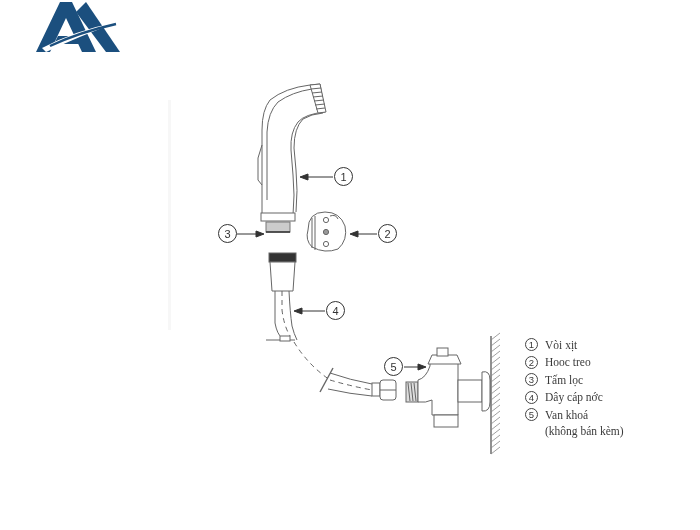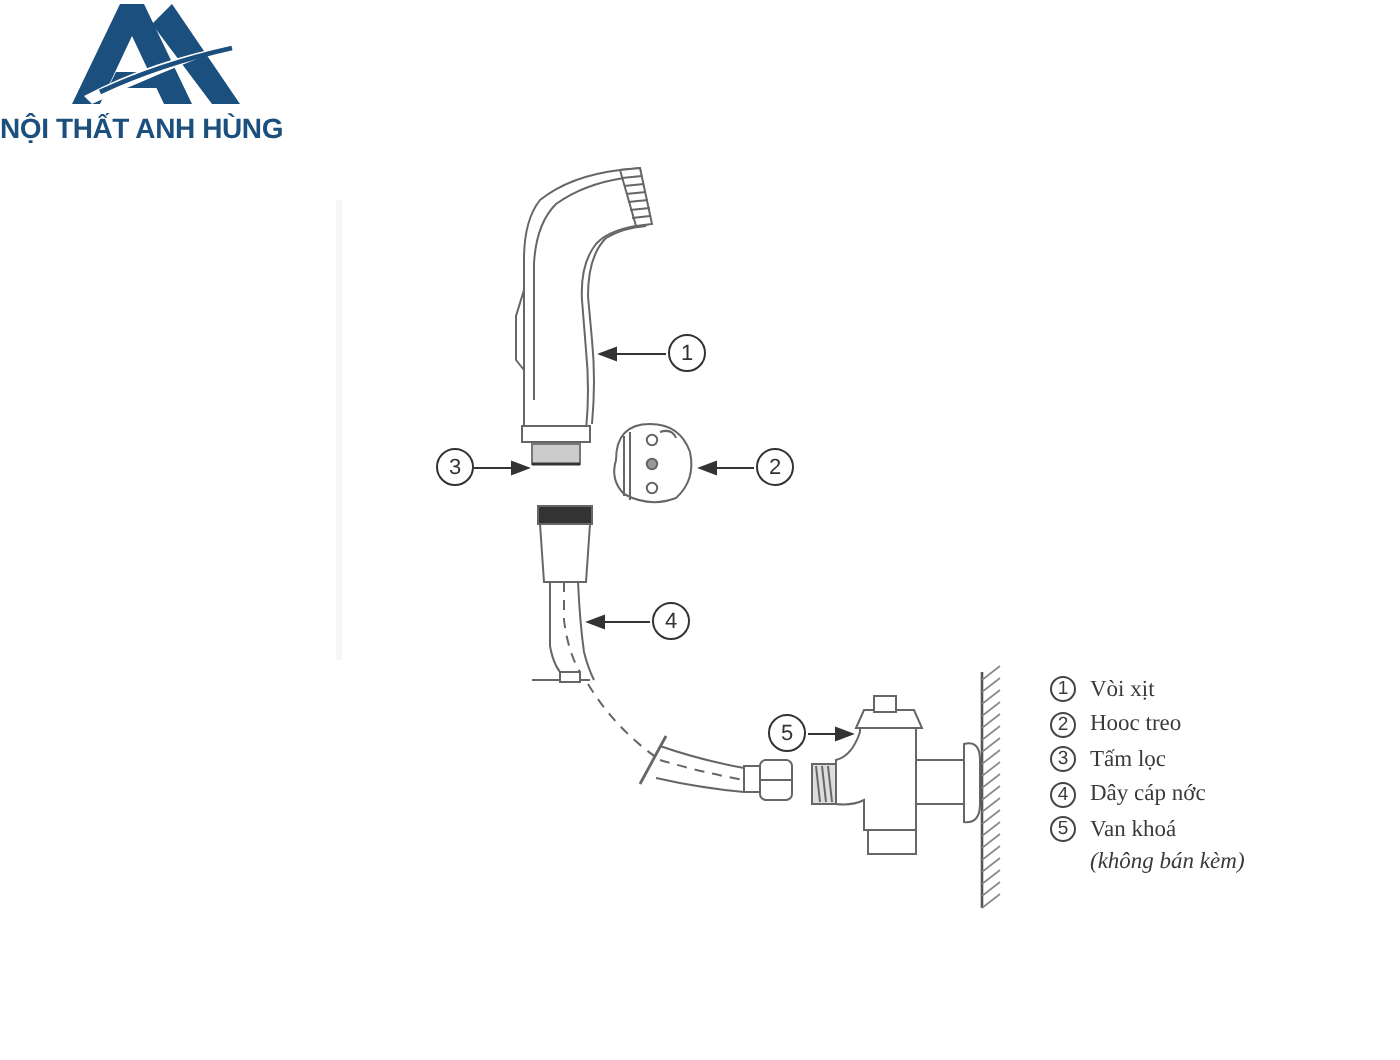--- a/index.html
+++ b/index.html
@@ -10,41 +10,40 @@
     .logo-text { position: absolute; left: 0; top: 56px; font-family: "Liberation Sans", sans-serif;
                  font-weight: bold; font-size: 14px; letter-spacing: -0.2px; white-space: nowrap; }
     .diagram { position: absolute; left: 0; top: 0; width: 700px; height: 530px; }
     .scan-edge { position: absolute; left: 168px; top: 100px; width: 3px; height: 230px; background: #f7f7f7; }
     .legend { position: absolute; left: 525px; top: 336px; font-family: "Liberation Serif", serif;
               font-size: 11.5px; color: #3a3a3a; }
     .legend-item { display: flex; align-items: center; height: 17.5px; }
     .legend-num { width: 13px; height: 13px; border: 1px solid #444; border-radius: 50%;
                   font-size: 9.5px; display: inline-flex; align-items: center; justify-content: center;
                   margin-right: 7px; box-sizing: border-box; font-family: "Liberation Sans", sans-serif; }
-    .legend-sub { padding-left: 20px; height: 15px; line-height: 15px; font-style: italic; }
+    .legend-sub { padding-left: 20px; height: 15px; line-height: 15px; }
     .callout { position: absolute; width: 19px; height: 19px; border: 1.2px solid #333; border-radius: 50%;
                box-sizing: border-box; font-size: 11px; color: #333; display: flex; align-items: center;
                justify-content: center; font-family: "Liberation Sans", sans-serif; background: #fff; }
   </style>
 </head>
 <body>
 
 <div class="logo">
   <svg class="logo-mark" width="84" height="52" viewBox="0 0 84 52">
 
     <polygon points="0,50 24,0 36,0 60,50 46,50 30,16 14,50" fill="#1b4f7e"></polygon>
 
     <polygon points="40,10 50,0 84,50 70,50" fill="#1b4f7e"></polygon>
 
     <polygon points="18,42 44,42 40,34 22,34" fill="#1b4f7e"></polygon>
 
     <path d="M6,46 Q40,28 82,20 Q44,34 10,50 Z" fill="#ffffff"></path>
     <path d="M14,44 Q44,30 80,22" stroke="#1b4f7e" stroke-width="2.4" fill="none"></path>
   </svg>
-  <div class="logo-text" style="color:#1b4f7e;">NỘI THẤT ANH HÙNG</div>
 </div>
 
 <div class="scan-edge"></div>
 
 <svg class="diagram" width="700" height="530" viewBox="0 0 700 530">
   <g stroke="#666" fill="none" stroke-width="1">
 
     <g>
       <path d="M262,215 L262,130 Q262,110 270,100 Q285,88 310,85 L320,84 L325,112 Q305,114 298,122 Q290,132 291,150 L293,175 Q295,195 293,215 Z" fill="#fff"></path>
       <path d="M267,200 L267,132 Q268,112 278,102 Q292,92 312,89"></path>

